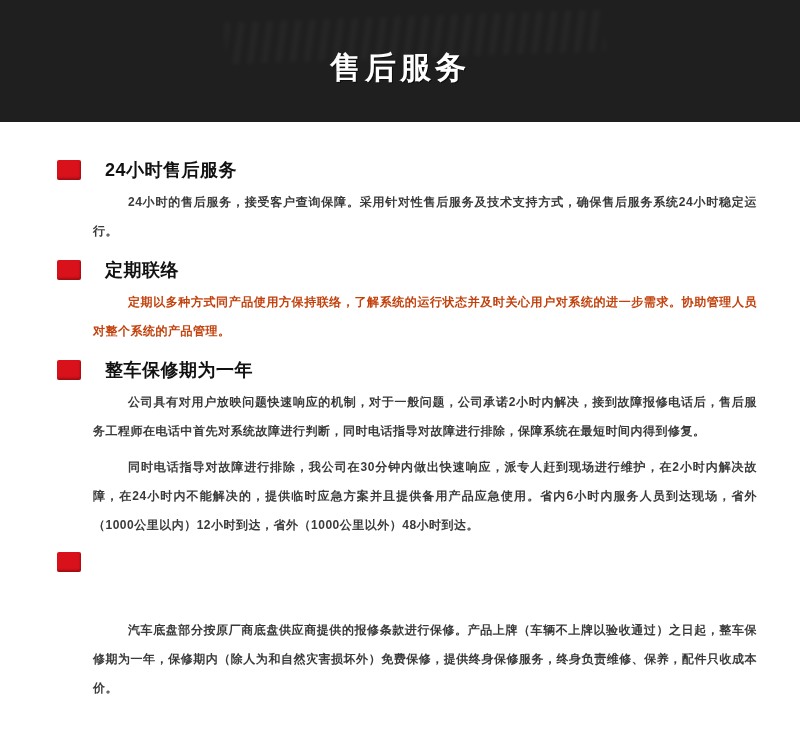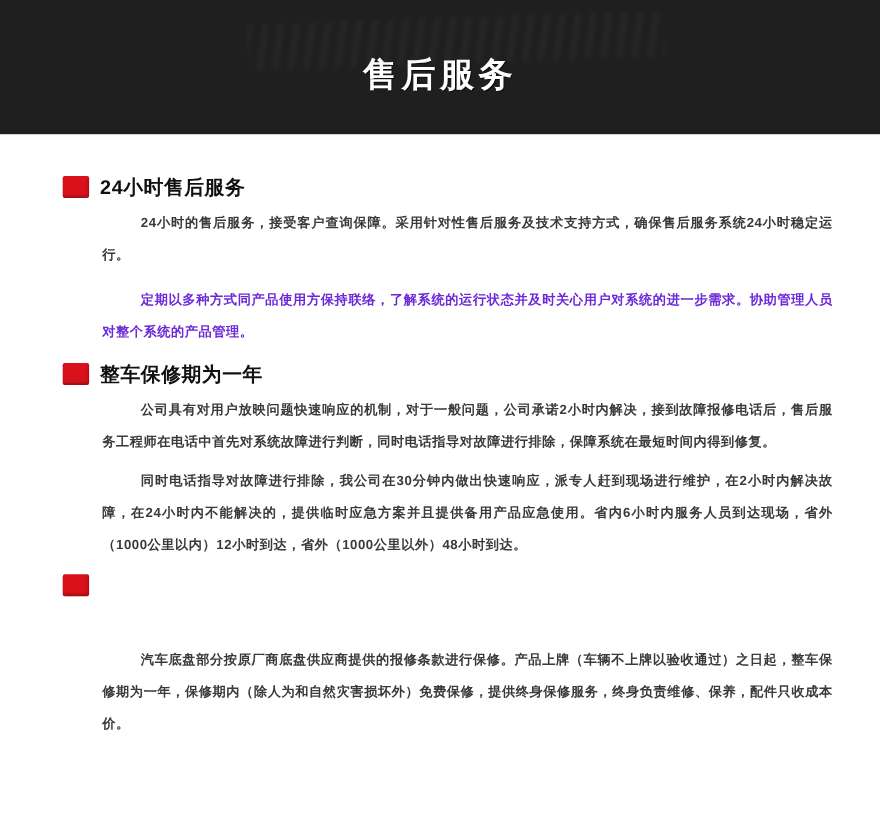--- a/index.html
+++ b/index.html
@@ -52,21 +52,21 @@
   .content {
     padding: 36px 43px 30px 57px;
     box-sizing: border-box;
   }
   .section {
     margin-bottom: 12px;
   }
   .sec-head {
     display: flex;
     align-items: center;
-    gap: 10px;
+    gap: 24px;
     margin-bottom: 6px;
   }
   .bullet {
     width: 24px;
     height: 20px;
     border-radius: 2px;
     box-shadow: inset -1px -2px 2px rgba(0,0,0,0.25);
     flex: 0 0 auto;
   }
   .sec-title {
@@ -102,22 +102,26 @@
       <div class="sec-head">
         <span class="bullet" style="background: rgb(216, 17, 27);"></span>
         <span class="sec-title">24小时售后服务</span>
       </div>
       <div class="sec-body">
         <p style="color: rgb(58, 58, 58);">24小时的售后服务，接受客户查询保障。采用针对性售后服务及技术支持方式，确保售后服务系统24小时稳定运行。</p>
       </div>
     </div>
 
     <div class="section">
+      <div class="sec-head">
+        <span class="bullet" style="background: rgb(216, 17, 27);"></span>
+        <span class="sec-title">定期联络</span>
+      </div>
       <div class="sec-body">
-        <p style="color: #6d28d9;">定期以多种方式同产品使用方保持联络，了解系统的运行状态并及时关心用户对系统的进一步需求。协助管理人员对整个系统的产品管理。</p>
+        <p style="color: #c2410c;">定期以多种方式同产品使用方保持联络，了解系统的运行状态并及时关心用户对系统的进一步需求。协助管理人员对整个系统的产品管理。</p>
       </div>
     </div>
 
     <div class="section">
       <div class="sec-head">
         <span class="bullet" style="background: rgb(216, 17, 27);"></span>
         <span class="sec-title">整车保修期为一年</span>
       </div>
       <div class="sec-body">
         <p style="color: rgb(58, 58, 58);">公司具有对用户放映问题快速响应的机制，对于一般问题，公司承诺2小时内解决，接到故障报修电话后，售后服务工程师在电话中首先对系统故障进行判断，同时电话指导对故障进行排除，保障系统在最短时间内得到修复。</p>

